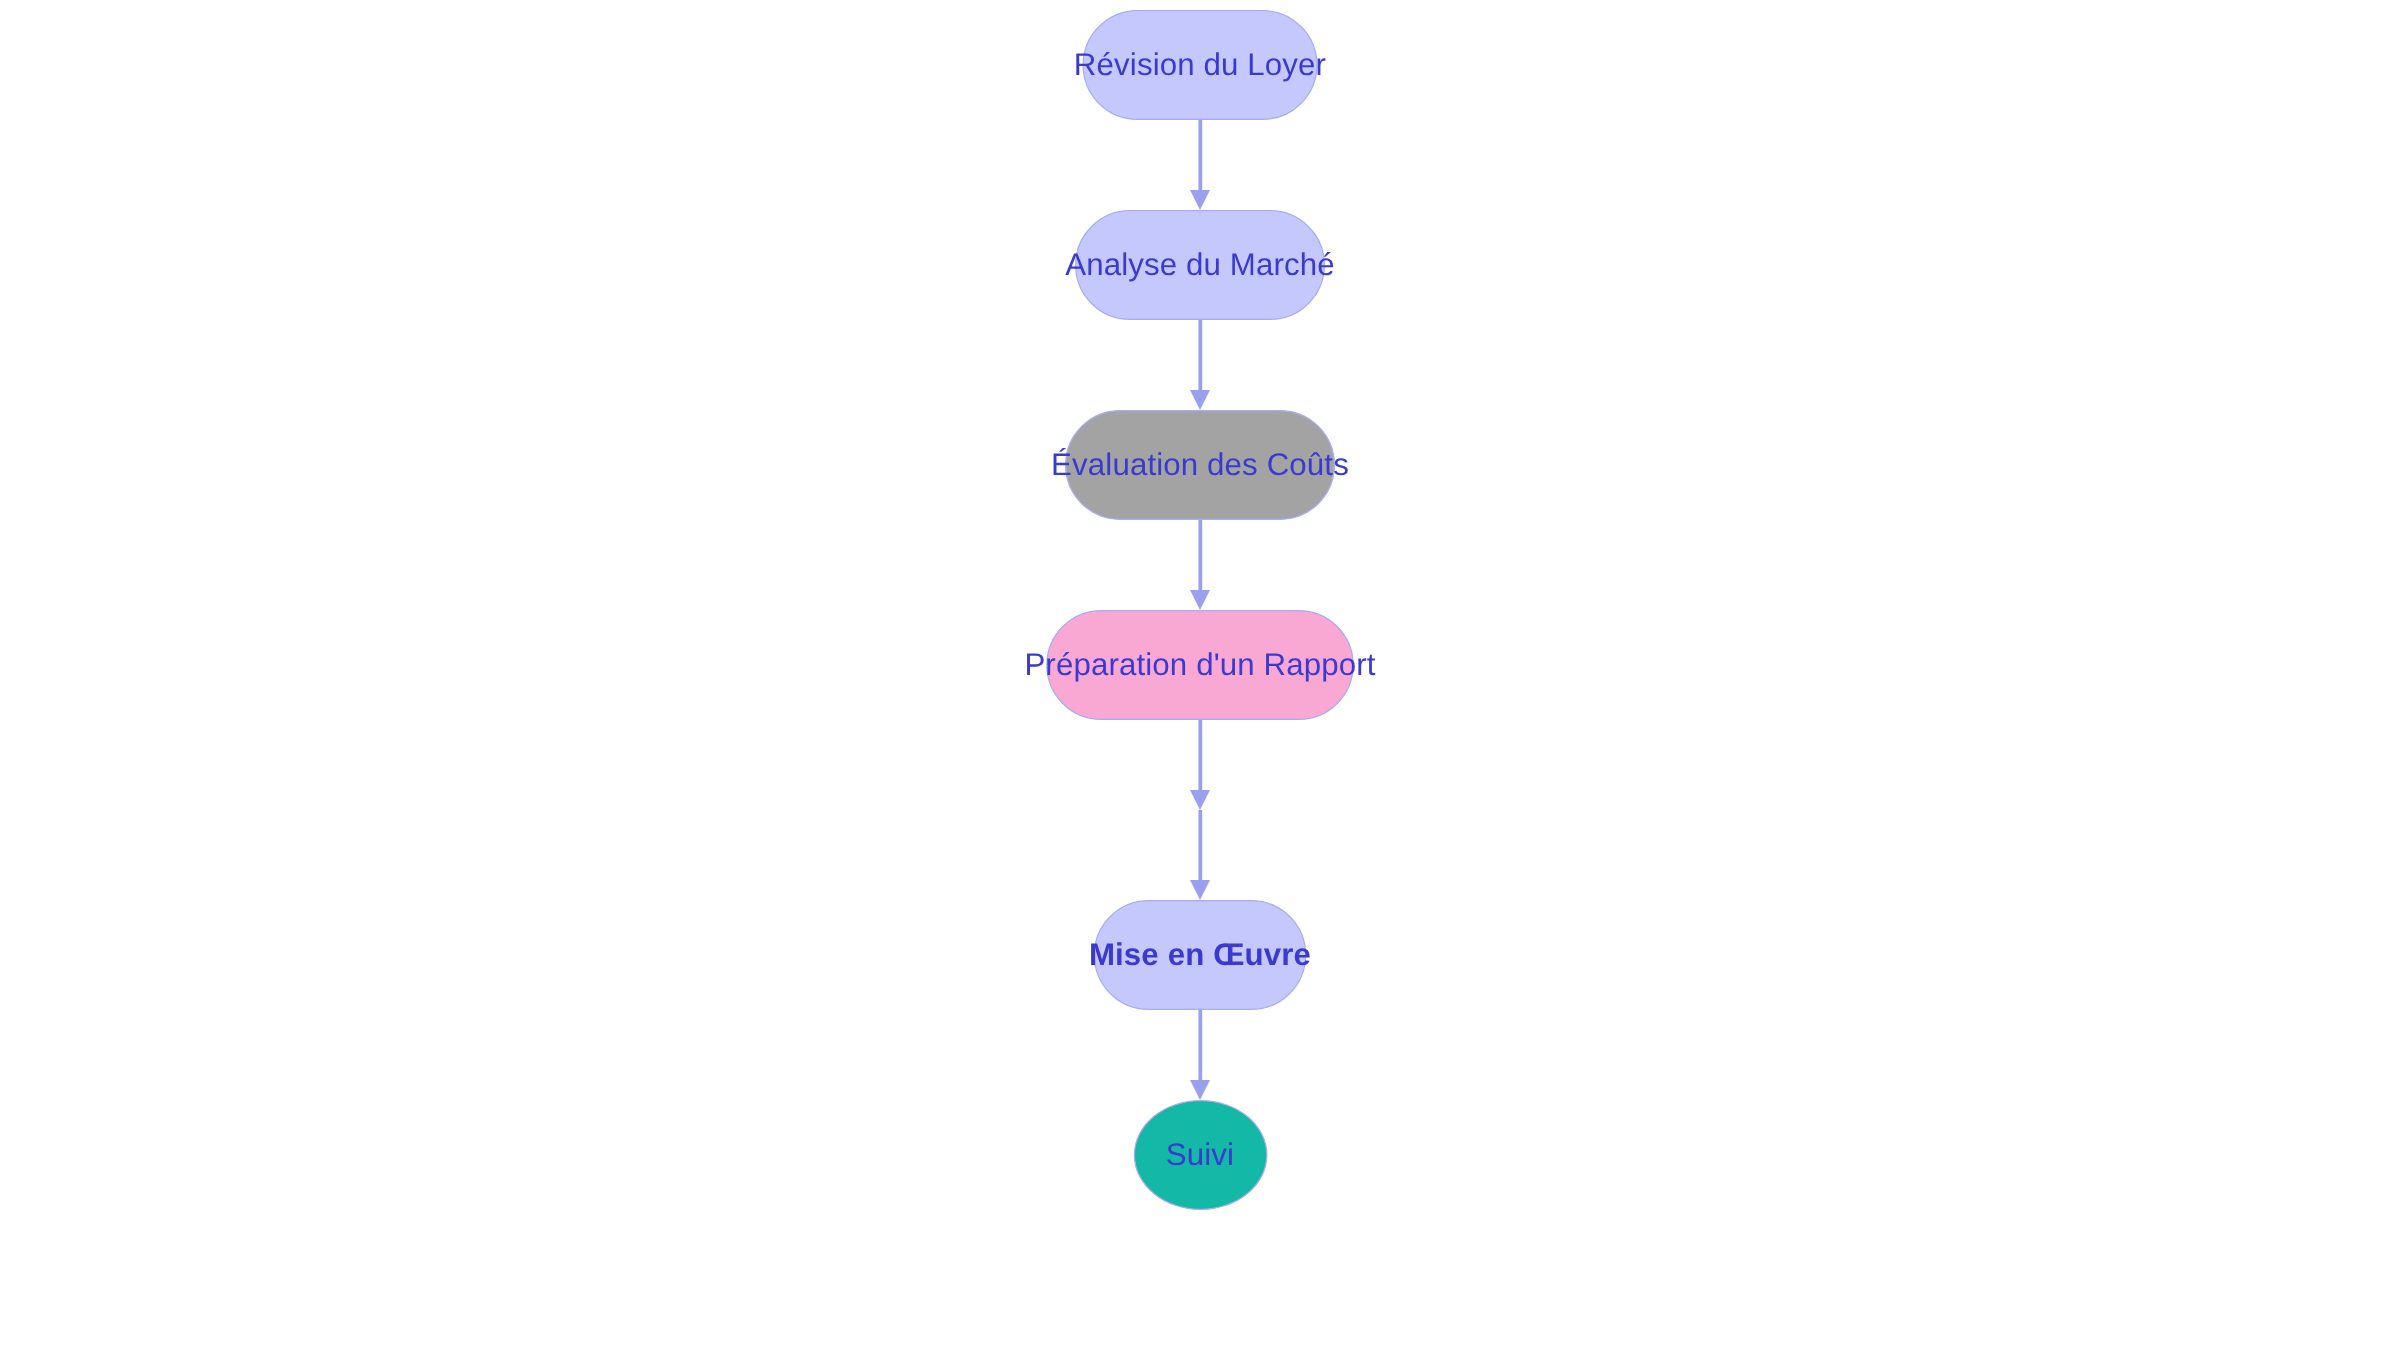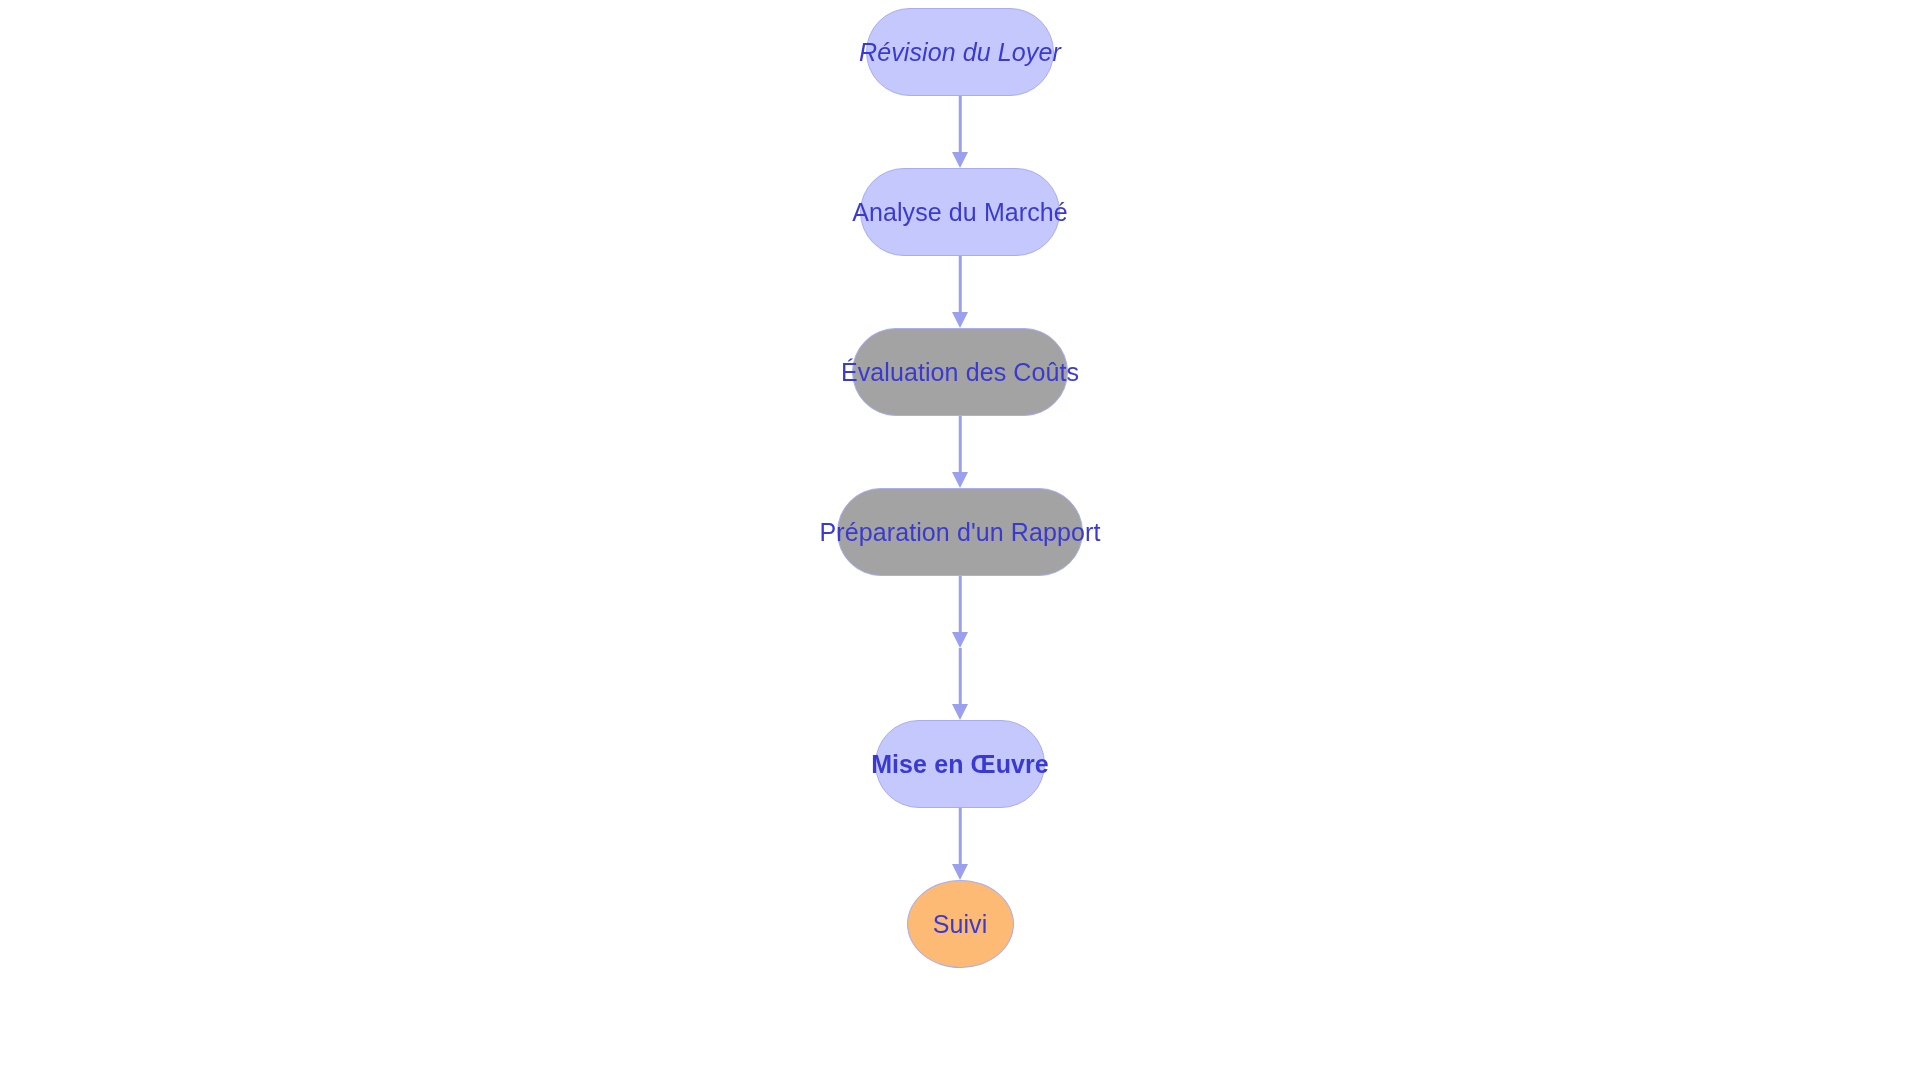--- a/index.html
+++ b/index.html
@@ -80,21 +80,21 @@
     border-right: 8.5px solid transparent;
     border-top: 16px solid #9aa0ee;
   }
 </style>
 </head>
 <body>
 
 <div id="flowchart" style="background: rgb(255, 255, 255);">
 
   <div class="flow-step">
-    <div class="node" style="width: 188px; background: rgb(197, 200, 252); border-color: rgb(168, 173, 240); font-style: italic;">
+    <div class="node" style="width: 188px; background: rgb(197, 200, 252); border-color: rgb(168, 173, 240);">
       <span class="node-label" style="color: rgb(58, 58, 208);">Révision du Loyer</span>
     </div>
   </div>
 
   <div class="connector">
     <div class="shaft" style="background: rgb(154, 160, 238);"></div>
     <div class="head" style="border-top-color: rgb(154, 160, 238);"></div>
   </div>
 
   <div class="flow-step">
@@ -113,21 +113,21 @@
       <span class="node-label" style="color: rgb(58, 58, 208);">Évaluation des Coûts</span>
     </div>
   </div>
 
   <div class="connector">
     <div class="shaft" style="background: rgb(154, 160, 238);"></div>
     <div class="head" style="border-top-color: rgb(154, 160, 238);"></div>
   </div>
 
   <div class="flow-step">
-    <div class="node" style="width: 246px; background: #a3a3a3; border-color: rgb(168, 173, 240); text-align: right;">
+    <div class="node" style="width: 246px; background: #f9a8d4; border-color: rgb(168, 173, 240); text-align: right;">
       <span class="node-label" style="color: rgb(58, 58, 208);">Préparation d'un Rapport</span>
     </div>
   </div>
 
   <div class="connector">
     <div class="shaft" style="background: rgb(154, 160, 238);"></div>
     <div class="head" style="border-top-color: rgb(154, 160, 238);"></div>
   </div>
 
 
@@ -141,18 +141,18 @@
       <span class="node-label" style="color: rgb(58, 58, 208); font-weight: bold;">Mise en Œuvre</span>
     </div>
   </div>
 
   <div class="connector">
     <div class="shaft" style="background: rgb(154, 160, 238);"></div>
     <div class="head" style="border-top-color: rgb(154, 160, 238);"></div>
   </div>
 
   <div class="flow-step">
-    <div class="node" style="width: 107px; background: #fdba74; border-color: rgb(168, 173, 240); border-radius: 50%; padding: 0px;">
+    <div class="node" style="width: 107px; background: #14b8a6; border-color: rgb(168, 173, 240); border-radius: 50%; padding: 0px;">
       <span class="node-label" style="color: rgb(58, 58, 208);">Suivi</span>
     </div>
   </div>
 
 </div>
 
 </body></html>

